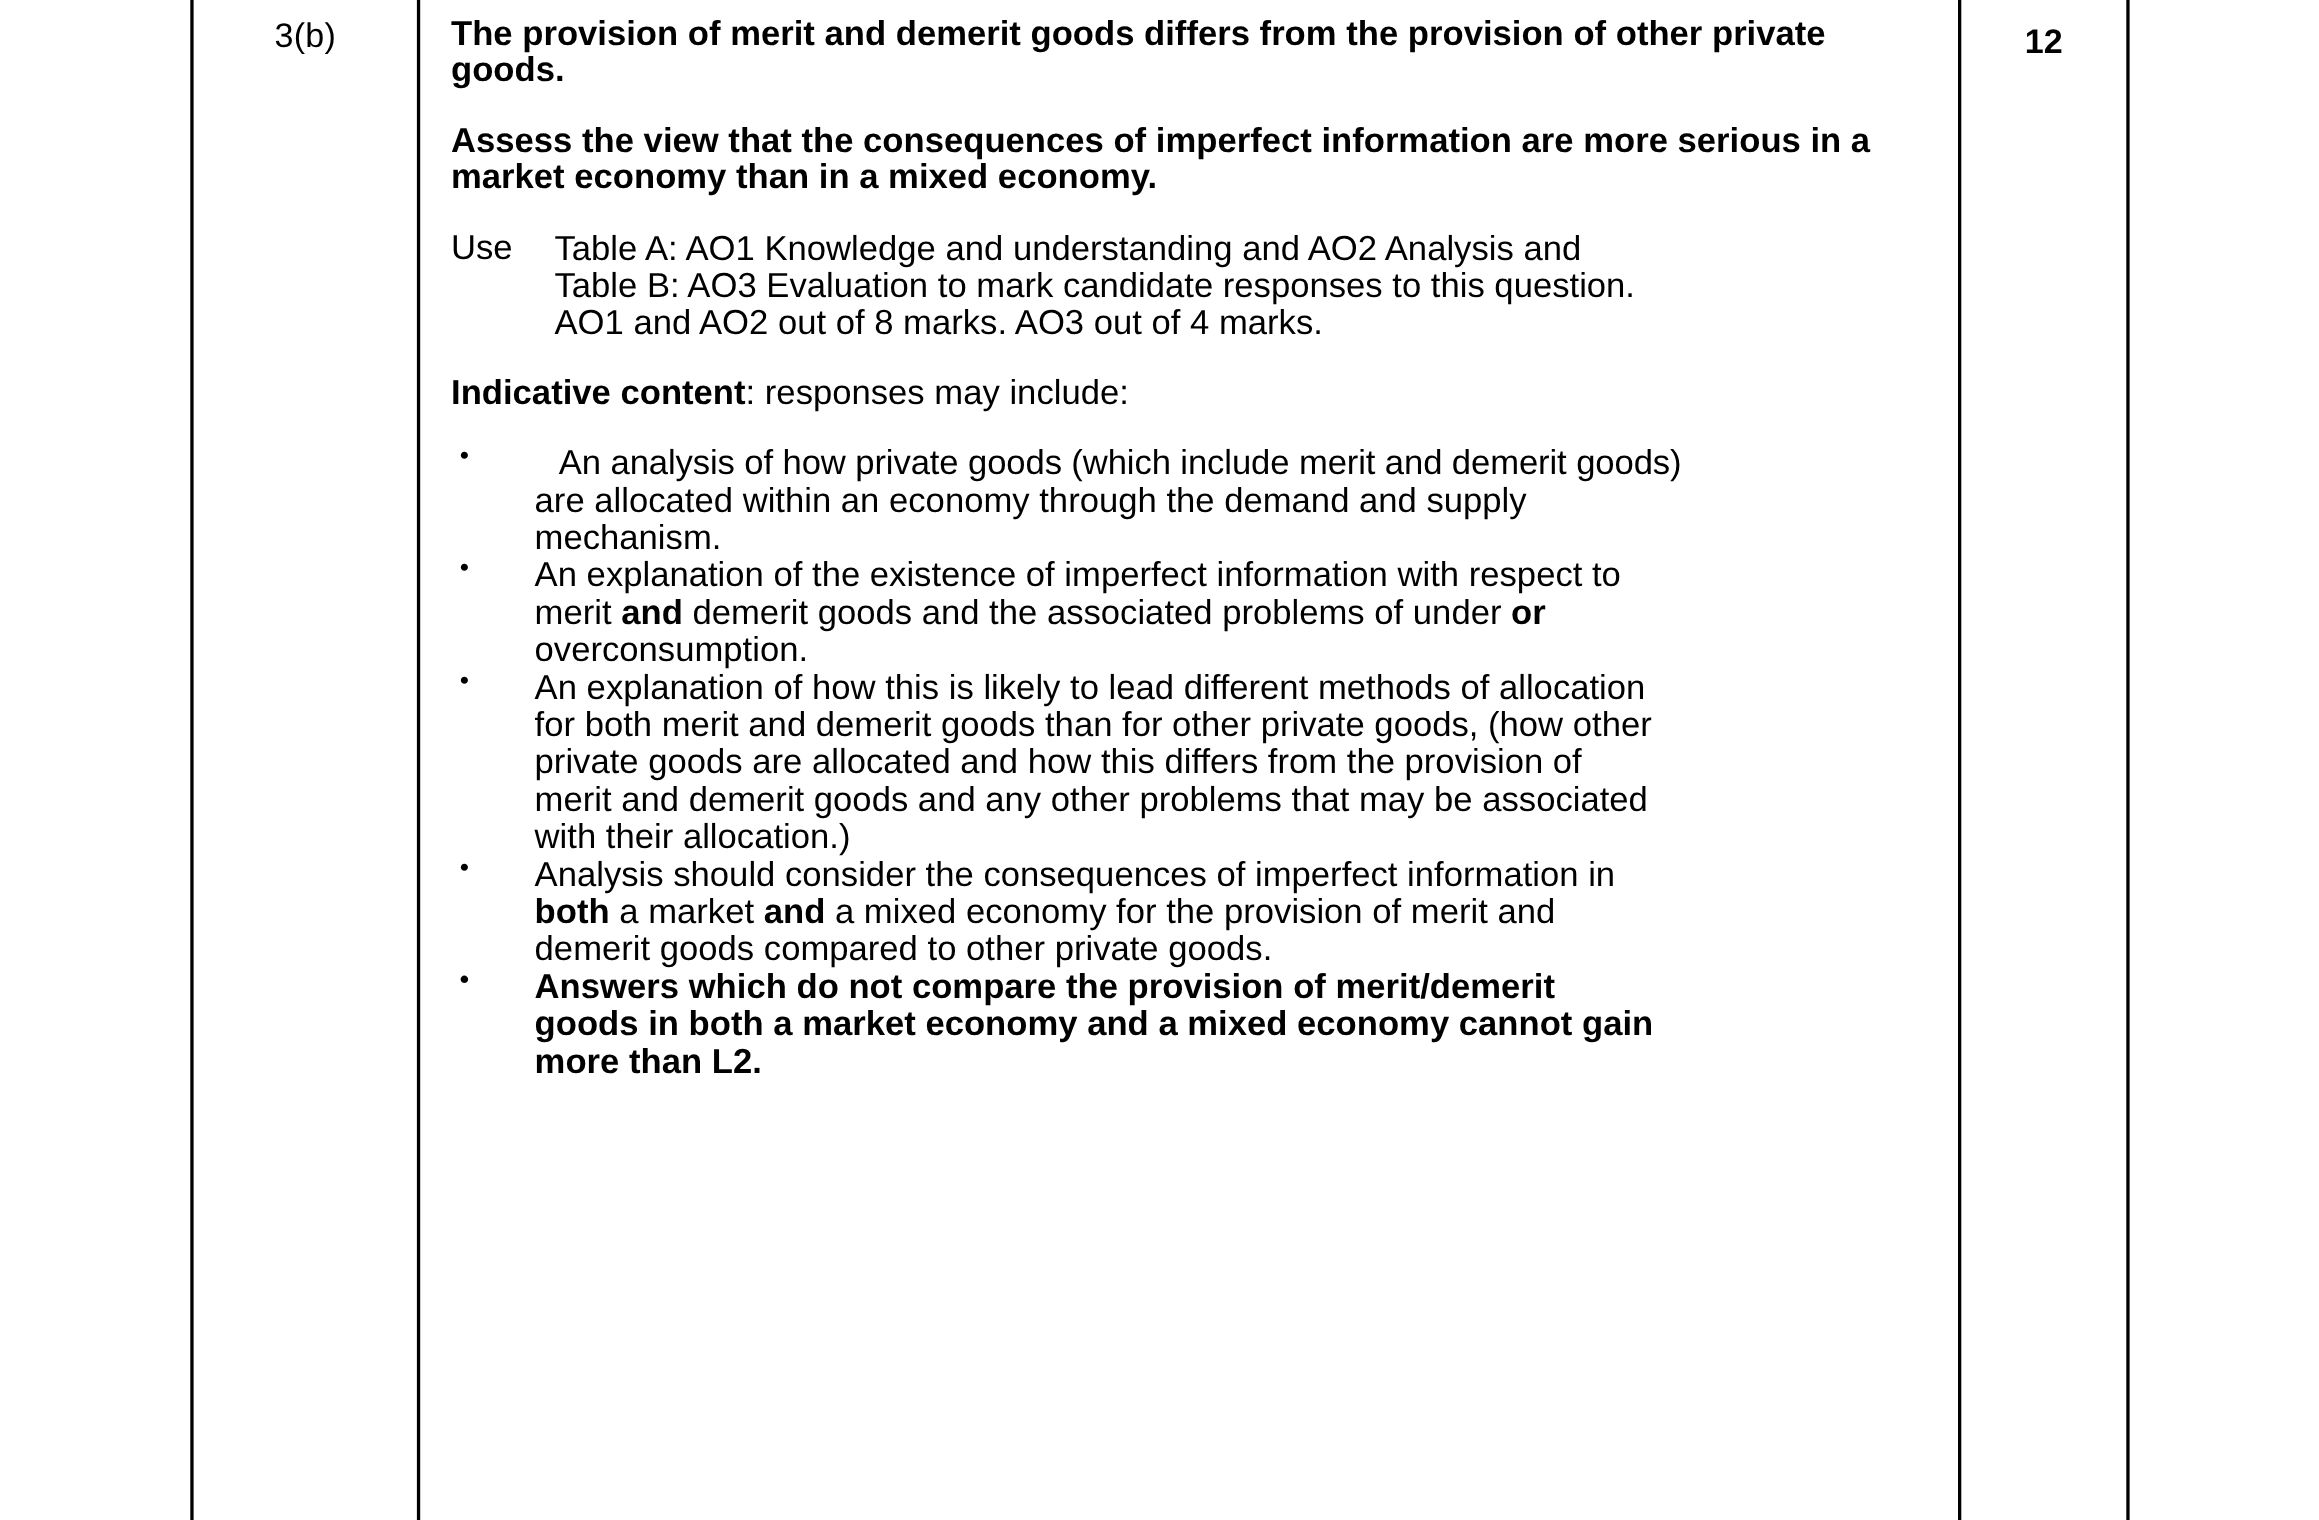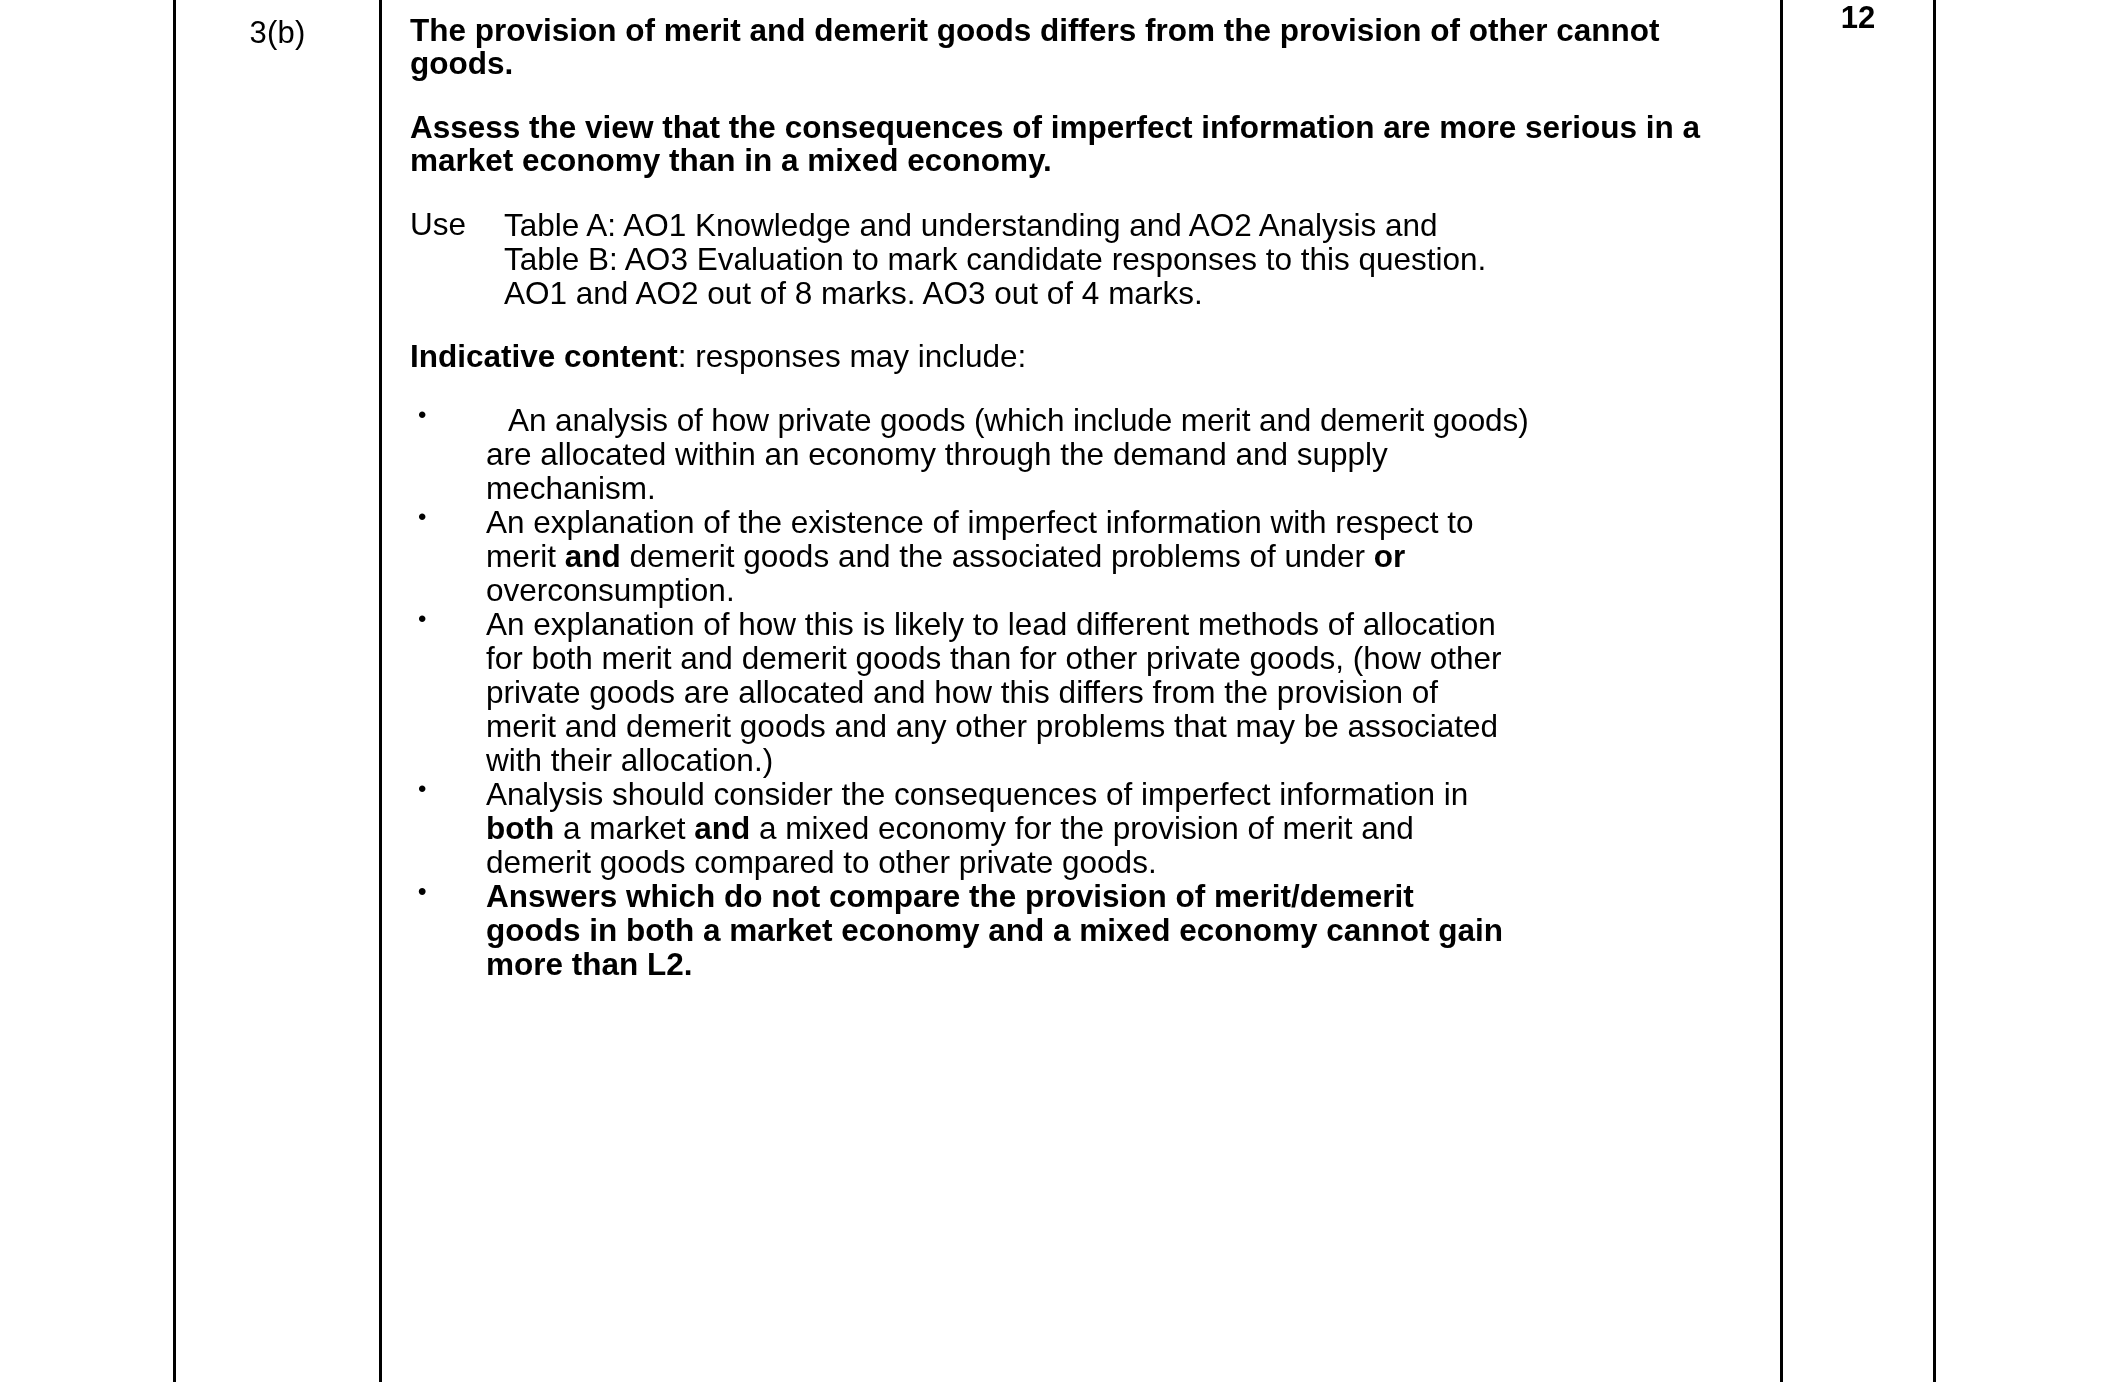--- a/index.html
+++ b/index.html
@@ -64,21 +64,21 @@
   .col-body {
     flex: 0 0 1398px;
     padding: 14px 26px 0 28px;
     box-sizing: border-box;
   }
 
   .col-marks {
     flex: 0 0 150px;
     display: flex;
     justify-content: center;
-    padding-top: 0;
+    padding-top: 20px;
   }
 
   .marks-text {
     font-size: 31px;
     font-weight: bold;
   }
 
   .col-right {
     flex: 1 1 auto;
   }
@@ -158,21 +158,21 @@
     <div class="col col-left-pad"></div>
     <div class="rule"></div>
 
     <div class="col col-qno">
       <span class="qno-text">3(b)</span>
     </div>
     <div class="rule"></div>
 
     <div class="col col-body">
 
-      <div class="p bold">The provision of merit and demerit goods differs from the provision of other cannot goods.</div>
+      <div class="p bold">The provision of merit and demerit goods differs from the provision of other private goods.</div>
 
       <div class="spacer-md"></div>
 
       <div class="p bold">Assess the view that the consequences of imperfect information are more serious in a market economy than in a mixed economy.</div>
 
       <div class="spacer-md"></div>
 
       <div class="use-block">
         <span class="use-word">Use</span>
         <span class="use-lines">

